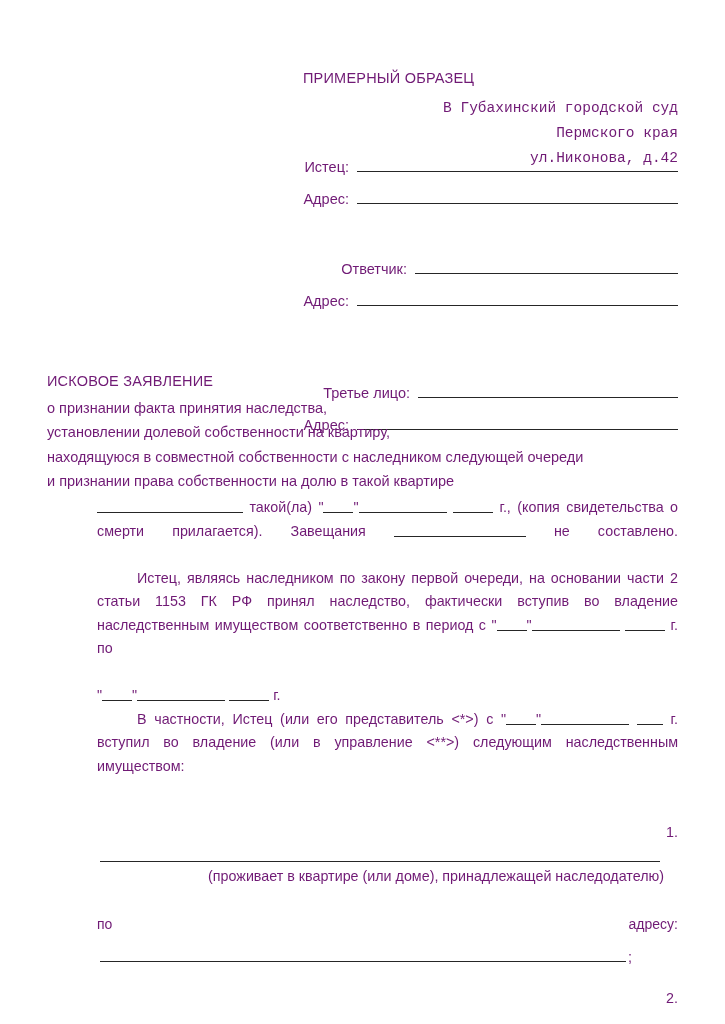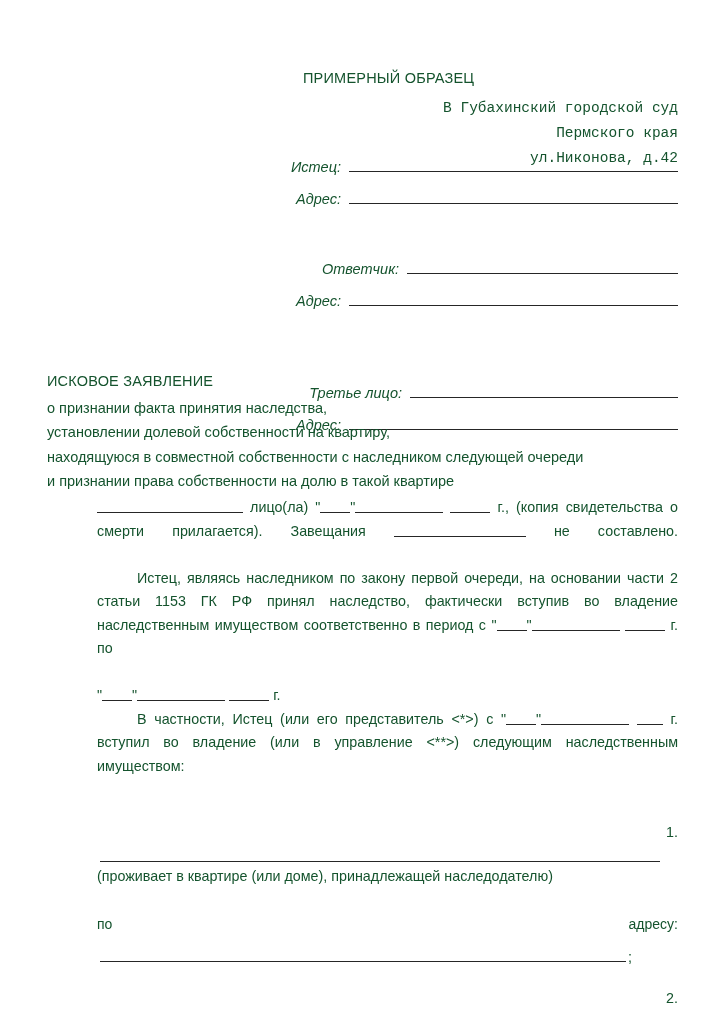--- a/index.html
+++ b/index.html
@@ -8,21 +8,21 @@
     padding: 0;
     background: #ffffff;
   }
   .page {
     position: relative;
     width: 725px;
     height: 1024px;
     background: #ffffff;
     overflow: hidden;
     font-family: "Liberation Sans", sans-serif;
-    color: #14532d;
+    color: #701a75;
     -webkit-font-smoothing: antialiased;
   }
 
   
   .rule {
     display: inline-block;
     border-bottom: 1.3px solid #262626;
     vertical-align: baseline;
     height: 0.92em;
     margin-bottom: -0.1em;
@@ -44,24 +44,23 @@
     top: 96px;
     text-align: right;
     font-size: 14.5px;
     line-height: 25px;
     font-family: Liberation Mono, monospace;
   }
 
   
   .parties {
     position: absolute;
-    left: 47px;
+    left: 55px;
     right: 47px;
     top: 155px;
-    font-style: italic;
   }
   .field-row {
     display: flex;
     align-items: baseline;
     font-size: 14.5px;
     line-height: 22px;
     margin-bottom: 9px;
   }
   .field-label {
     white-space: nowrap;
@@ -133,21 +132,21 @@
     text-align: right;
     font-size: 14.3px;
     line-height: 20px;
   }
   .item-rule {
     border-bottom: 1.3px solid #262626;
     margin: 19px 18px 0 3px;
     height: 0;
   }
   .item-caption {
-    text-align: left;
+    text-align: right;
     font-size: 14.3px;
     line-height: 22px;
     padding-top: 3px;
     padding-right: 14px;
   }
 
   
   .addr-line {
     display: flex;
     justify-content: space-between;
@@ -228,21 +227,21 @@
     <div class="title-main">ИСКОВОЕ ЗАЯВЛЕНИЕ</div>
     <div>о признании факта принятия наследства,</div>
     <div>установлении долевой собственности на квартиру,</div>
     <div>находящуюся в совместной собственности с наследником следующей очереди</div>
     <div>и признании права собственности на долю в такой квартире</div>
   </div>
 
   <div class="body">
 
     <p class="just"><span class="rule r-xl"></span>
-      <span>лицо(ла)</span>
+      <span>такой(ла)</span>
       <span>"</span><span class="rule r-xs"></span><span>"</span><span class="rule r-md"></span>
       <span class="rule r-sm"></span>
       <span>г., (копия свидетельства</span>
       <span>о смерти прилагается). Завещания</span>
       <span class="rule r-lg"></span>
       <span>не составлено.</span>
     </p>
 
     <p class="just indent"><span>Истец, являясь наследником по закону первой очереди, на основании части 2 статьи 1153 ГК РФ принял наследство, фактически вступив во владение наследственным имуществом соответственно в период с</span>
       <span>"</span><span class="rule r-xs"></span><span>"</span><span class="rule r-md"></span>

